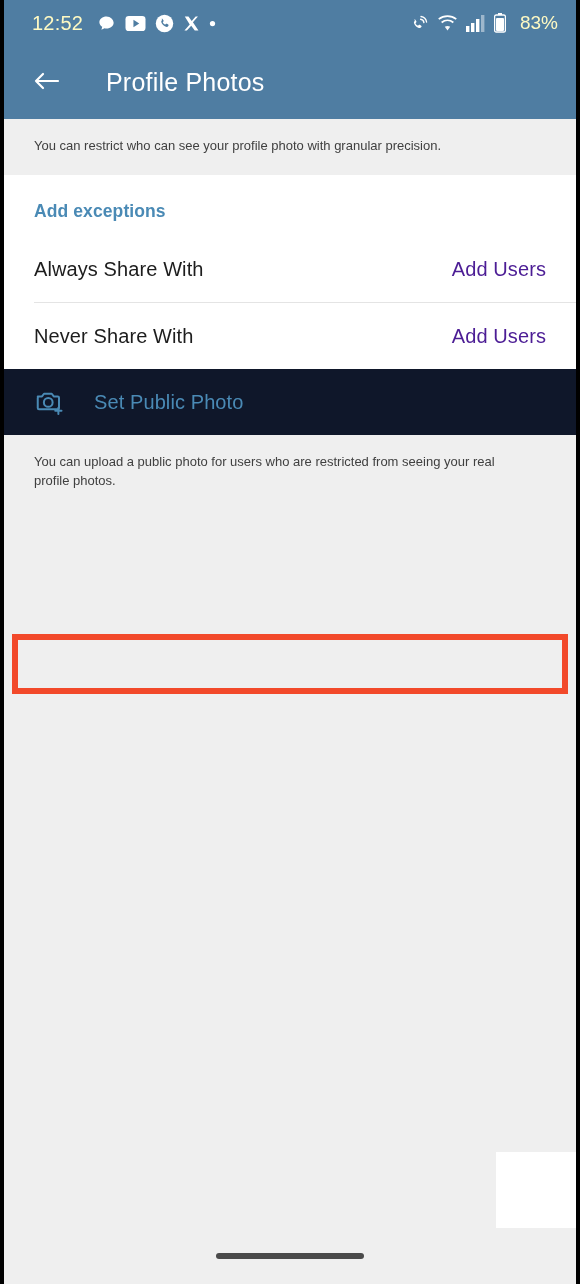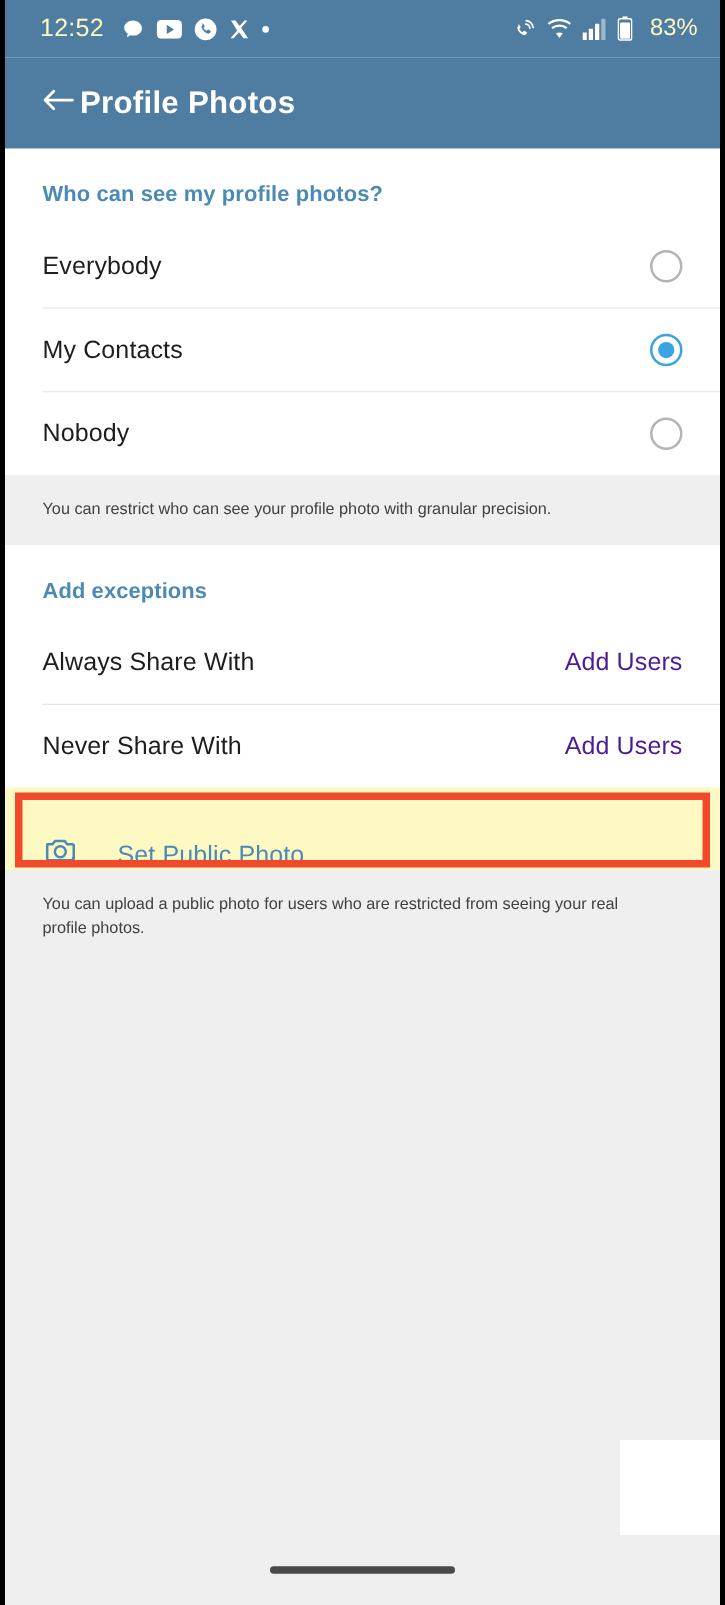--- a/index.html
+++ b/index.html
@@ -69,21 +69,22 @@
     width: 34px;
     height: 34px;
     display: flex;
     align-items: center;
     justify-content: center;
     cursor: pointer;
   }
   .appbar-title {
     color: #fff;
     font-size: 25px;
-    font-weight: 700;
+    font-weight: 400;
+    margin-left: 42px;
     letter-spacing: .2px;
   }
 
   
   .content {
     background: #efefef;
     height: calc(1284px - 46px - 73px);
     position: relative;
   }
   .card { background: #fff; }
@@ -141,24 +142,24 @@
   }
   .footer-note {
     background: #efefef;
     color: #404040;
     font-size: 13px;
     line-height: 1.42;
     padding: 18px 46px 20px 30px;
   }
   .photo-row {
     display: flex;
-    align-items: flex-end;
+    align-items: center;
     height: 66px;
     padding: 0 30px;
-    background: #fef9c3;
+    background: #0f172a;
     cursor: pointer;
     box-sizing: border-box;
   }
   .photo-row .label {
     font-size: 20px;
     color: #4a8ab5;
     margin-left: 30px;
     letter-spacing: .1px;
   }
   .cam-icon { width: 30px; height: 30px; display:block; }
@@ -275,40 +276,20 @@
         <svg width="30" height="24" viewBox="0 0 30 24">
             <path fill="none" stroke="#ffffff" stroke-width="2.2" stroke-linecap="round" stroke-linejoin="round" d="M11 5l-7 7 7 7M4 12h22"></path>
           </svg>
       </span>
     </div>
     <div class="appbar-title">Profile Photos</div>
   </div>
 
   <div class="content">
 
-    <div class="card">
-      <div class="section-header">Who can see my profile photos?</div>
-
-      <div class="row">
-        <span class="row-label">Everybody</span>
-        <span class="radio"></span>
-      </div>
-      <div class="divider"></div>
-
-      <div class="row">
-        <span class="row-label">My Contacts</span>
-        <span class="radio checked"></span>
-      </div>
-      <div class="divider"></div>
-
-      <div class="row">
-        <span class="row-label">Nobody</span>
-        <span class="radio"></span>
-      </div>
-    </div>
 
     <div class="footer-note">You can restrict who can see your profile photo with granular precision.</div>
 
     <div class="card">
       <div class="section-header">Add exceptions</div>
 
       <div class="row">
         <span class="row-label">Always Share With</span>
         <span class="row-action">Add Users</span>
       </div>

